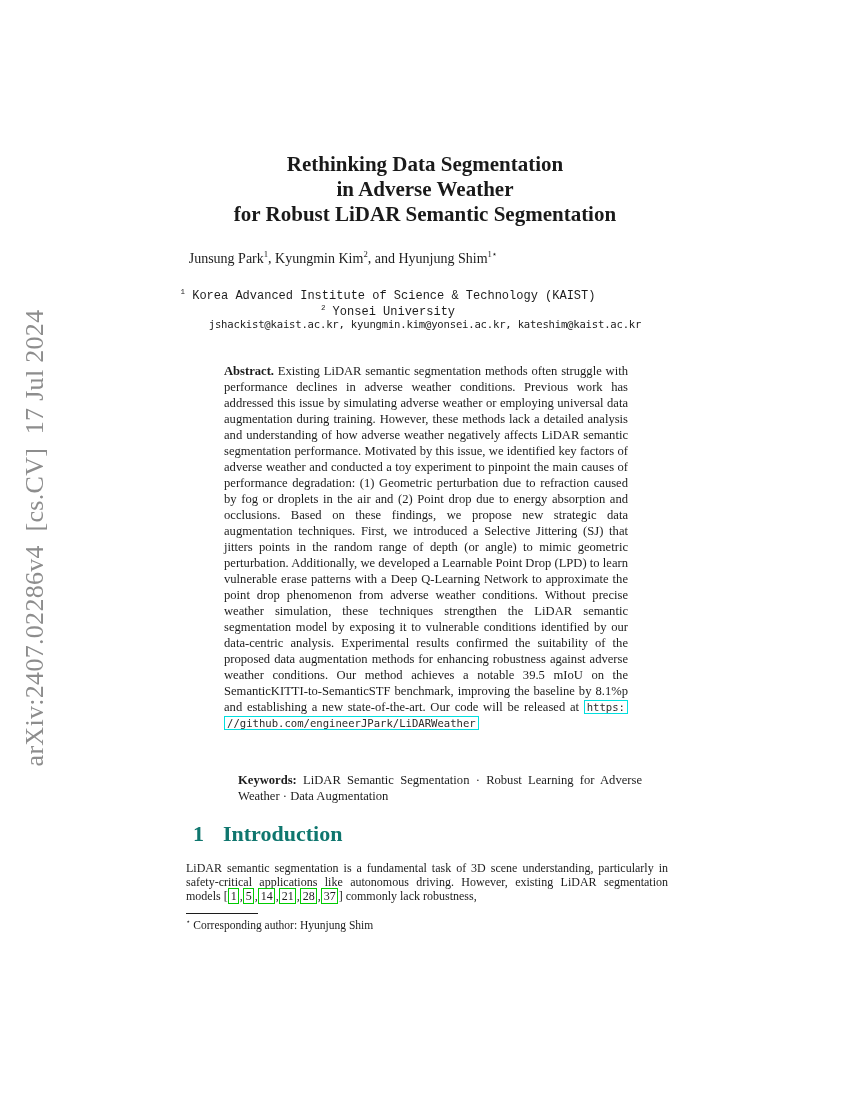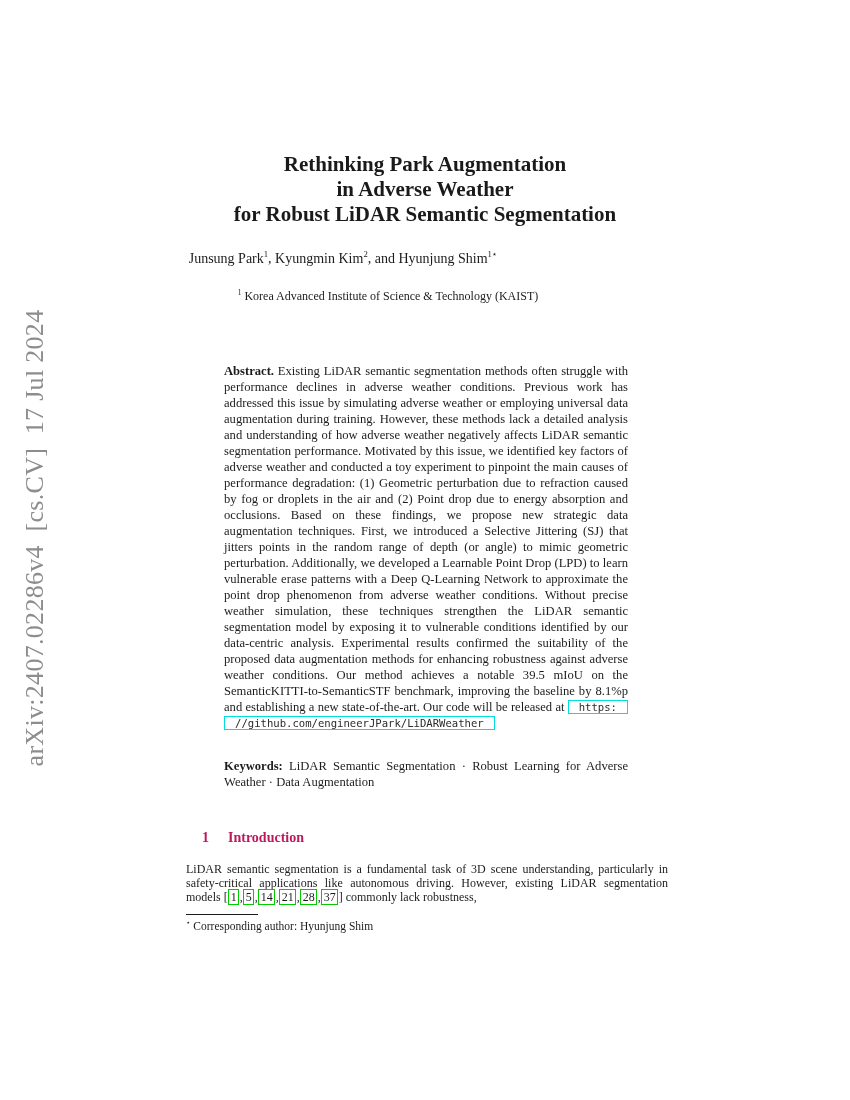--- a/index.html
+++ b/index.html
@@ -33,58 +33,58 @@
   .title .tline { display: block; }
 
   
   .authors {
     position: absolute; top: 251px; left: 0; width: 686px;
     text-align: center; font-size: 14px;
   }
   sup { font-size: 62%; vertical-align: super; line-height: 0; }
   .affils {
     position: absolute; top: 288px; left: 0; width: 776px;
-    text-align: center; font-size: 12px; line-height: 16px;
+    text-align: center; font-size: 12px; line-height: 16px; font-family: Liberation Mono, monospace;
   }
   .affil-line { display: block; }
   .emails {
     position: absolute; top: 318px; left: 0; width: 850px;
     text-align: center;
     font-family: "DejaVu Sans Mono", monospace;
     font-size: 10.6px; letter-spacing: -0.2px; color: #222;
   }
 
   
   .abstract {
     position: absolute; top: 363px; left: 224px; width: 404px;
     text-align: justify; font-size: 12.6px; line-height: 16px; margin: 0;
   }
   .abs-label, .kw-label { font-weight: bold; }
   .linkbox {
     border: 1.5px solid #00dfdf;
     font-family: "DejaVu Sans Mono", monospace;
     font-size: 10.6px;
-    padding: 0 10px;
+    padding: 0 2px;
     color: #2a2a2a;
     text-decoration: none;
     white-space: nowrap;
   }
 
   
   .keywords {
     position: absolute; top: 758px; left: 224px; width: 404px;
-    text-align: justify; font-size: 12.6px; line-height: 16px; margin: 0; font-family: Liberation Serif, serif;
+    text-align: justify; font-size: 12.6px; line-height: 16px; margin: 14px; font-family: Liberation Serif, serif;
   }
 
   
   .intro-section {
     position: absolute; top: 814px; left: 186px; width: 482px;
   }
   .section-heading {
-    font-size: 14px; font-weight: bold; margin: 16px; color: #be185d;
+    font-size: 22px; font-weight: bold; margin: 7px; color: #0f766e;
   }
   .heading-number { display: inline-block; margin-right: 19px; }
   .intro-para {
     margin: 14px 0 10px 0;
     text-align: justify; font-size: 12px; line-height: 14px;
   }
   .cite {
     border: 1.5px solid #00cc00;
     padding: 0 1.5px; margin: 0 0.5px;
     color: #1c1c1c; text-decoration: none;
@@ -101,31 +101,33 @@
   }
 </style>
 </head>
 <body>
 
 <div class="page">
 
   <div class="arxiv-banner">arXiv:2407.02286v4  [cs.CV]  17 Jul 2024</div>
 
   <h1 class="title">
-      <span class="tline">Rethinking Park Augmentation</span>
+      <span class="tline">Rethinking Data Segmentation</span>
       <span class="tline">in Adverse Weather</span>
       <span class="tline">for Robust LiDAR Semantic Segmentation</span>
     </h1>
 
   <div class="authors"><span>Junsung Park</span><sup>1</sup><span>, </span><span>Kyungmin Kim</span><sup>2</sup><span>, and </span><span>Hyunjung Shim</span><sup>1⋆</sup></div>
 
   <div class="affils">
     <span class="affil-line"><sup>1</sup><span> Korea Advanced Institute of Science &amp; Technology (KAIST)</span></span>
+    <span class="affil-line"><sup>2</sup><span> Yonsei University</span></span>
   </div>
 
+  <div class="emails">jshackist@kaist.ac.kr, kyungmin.kim@yonsei.ac.kr, kateshim@kaist.ac.kr</div>
 
   <p class="abstract"><b class="abs-label">Abstract.</b><span> Existing LiDAR semantic segmentation methods often struggle with performance declines in adverse weather conditions. Previous work has addressed this issue by simulating adverse weather or employing universal data augmentation during training. However, these methods lack a detailed analysis and understanding of how adverse weather negatively affects LiDAR semantic segmentation performance. Motivated by this issue, we identified key factors of adverse weather and conducted a toy experiment to pinpoint the main causes of performance degradation: (1) Geometric perturbation due to refraction caused by fog or droplets in the air and (2) Point drop due to energy absorption and occlusions. Based on these findings, we propose new strategic data augmentation techniques. First, we introduced a Selective Jittering (SJ) that jitters points in the random range of depth (or angle) to mimic geometric perturbation. Additionally, we developed a Learnable Point Drop (LPD) to learn vulnerable erase patterns with a Deep Q-Learning Network to approximate the point drop phenomenon from adverse weather conditions. Without precise weather simulation, these techniques strengthen the LiDAR semantic segmentation model by exposing it to vulnerable conditions identified by our data-centric analysis. Experimental results confirmed the suitability of the proposed data augmentation methods for enhancing robustness against adverse weather conditions. Our method achieves a notable 39.5 mIoU on the SemanticKITTI-to-SemanticSTF benchmark, improving the baseline by 8.1%p and establishing a new state-of-the-art. Our code will be released at </span><a href="#" class="linkbox">https:</a> <a href="#" class="linkbox">//github.com/engineerJPark/LiDARWeather</a></p>
 
   <p class="keywords"><b class="kw-label">Keywords:</b><span> LiDAR Semantic Segmentation · Robust Learning for Adverse Weather · Data Augmentation</span></p>
 
   <div class="intro-section">
     <h2 class="section-heading"><span class="heading-number">1</span><span>Introduction</span></h2>
 
     <p class="intro-para"><span>LiDAR semantic segmentation is a fundamental task of 3D scene understanding, particularly in safety-critical applications like autonomous driving. However, existing LiDAR segmentation models </span><span class="bracket">[</span><a href="#" class="cite">1</a><span class="csep">,</span><a href="#" class="cite">5</a><span class="csep">,</span><a href="#" class="cite">14</a><span class="csep">,</span><a href="#" class="cite">21</a><span class="csep">,</span><a href="#" class="cite">28</a><span class="csep">,</span><a href="#" class="cite">37</a><span class="bracket">]</span><span> commonly lack robustness,</span></p>
 

